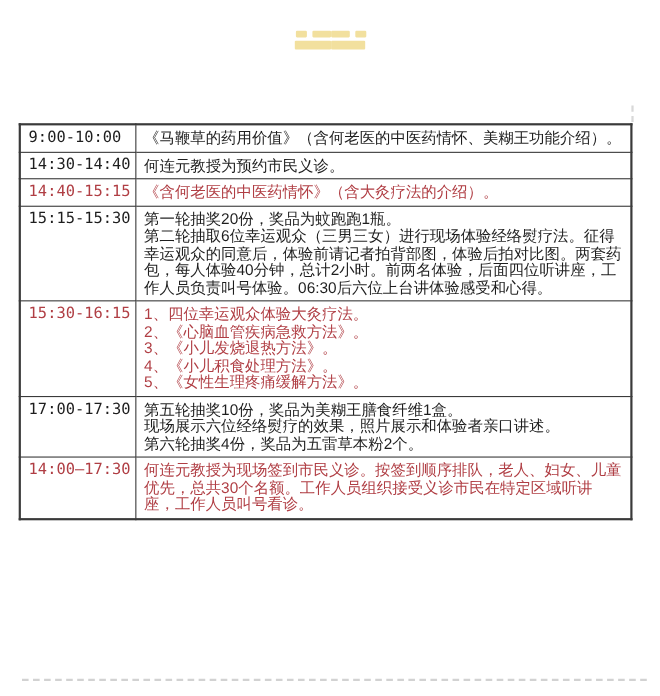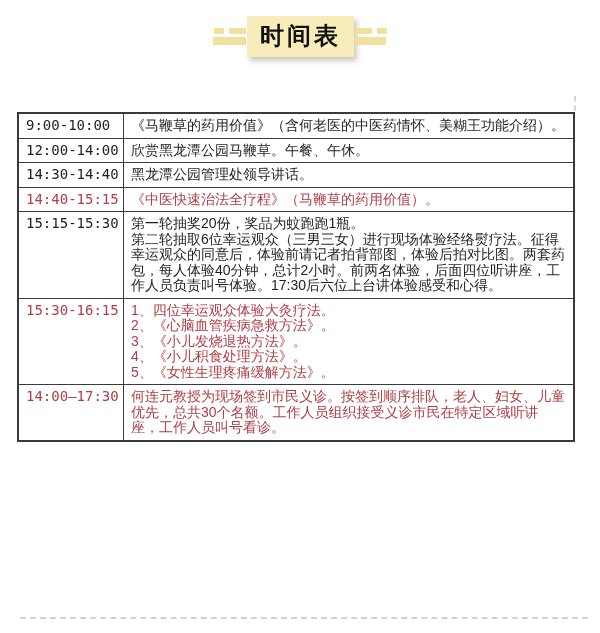--- a/index.html
+++ b/index.html
@@ -70,21 +70,20 @@
 <div class="header">
   <div class="dash-group left-group">
     <div class="dash-row">
       <span class="dash h6" style="width:10px"></span>
       <span class="dash h6" style="width:17px"></span>
     </div>
     <div class="dash-row">
       <span class="dash h8" style="width:33px"></span>
     </div>
   </div>
-  <div class="title-badge">时间表</div>
   <div class="dash-group right-group">
     <div class="dash-row">
       <span class="dash h6" style="width:17px"></span>
       <span class="dash h6" style="width:10px"></span>
     </div>
     <div class="dash-row">
       <span class="dash h8" style="width:31px"></span>
     </div>
   </div>
 </div>
@@ -92,63 +91,65 @@
 <table class="schedule">
   <tbody id="schedule-body">
   <tr class="row-black">
     <td class="time-cell">9:00-10:00</td>
     <td class="activity-cell">
           <div class="activity-line">《马鞭草的药用价值》（含何老医的中医药情怀、美糊王功能介绍）。</div>
         </td>
   </tr>
 
 
-  <tr class="row-black">
-    <td class="time-cell">12:00-14:00</td>
-    <td class="activity-cell">
-          <div class="activity-line">欣赏黑龙潭公园马鞭草。午餐、午休。</div>
-        </td>
-  </tr>
 
 
   <tr class="row-black">
     <td class="time-cell">14:30-14:40</td>
     <td class="activity-cell">
-          <div class="activity-line">黑龙潭公园管理处领导讲话。</div>
+          <div class="activity-line">何连元教授为预约市民义诊。</div>
         </td>
   </tr>
 
   <tr class="row-red">
     <td class="time-cell">14:40-15:15</td>
     <td class="activity-cell">
-          <div class="activity-line">《中医快速治法全疗程》（马鞭草的药用价值）。</div>
+          <div class="activity-line">《含何老医的中医药情怀》（含大灸疗法的介绍）。</div>
         </td>
   </tr>
 
   <tr class="row-black">
     <td class="time-cell">15:15-15:30</td>
     <td class="activity-cell">
           <div class="activity-line">第一轮抽奖20份，奖品为蚊跑跑1瓶。</div>
-          <div class="activity-line">第二轮抽取6位幸运观众（三男三女）进行现场体验经络熨疗法。征得幸运观众的同意后，体验前请记者拍背部图，体验后拍对比图。两套药包，每人体验40分钟，总计2小时。前两名体验，后面四位听讲座，工作人员负责叫号体验。17:30后六位上台讲体验感受和心得。</div>
+          <div class="activity-line">第二轮抽取6位幸运观众（三男三女）进行现场体验经络熨疗法。征得幸运观众的同意后，体验前请记者拍背部图，体验后拍对比图。两套药包，每人体验40分钟，总计2小时。前两名体验，后面四位听讲座，工作人员负责叫号体验。06:30后六位上台讲体验感受和心得。</div>
         </td>
   </tr>
 
   <tr class="row-red">
     <td class="time-cell">15:30-16:15</td>
     <td class="activity-cell">
           <div class="activity-line">1、四位幸运观众体验大灸疗法。</div>
           <div class="activity-line">2、《心脑血管疾病急救方法》。</div>
           <div class="activity-line">3、《小儿发烧退热方法》。</div>
           <div class="activity-line">4、《小儿积食处理方法》。</div>
           <div class="activity-line">5、《女性生理疼痛缓解方法》。</div>
         </td>
   </tr>
 
 
 
+  <tr class="row-black">
+    <td class="time-cell">17:00-17:30</td>
+    <td class="activity-cell">
+          <div class="activity-line">第五轮抽奖10份，奖品为美糊王膳食纤维1盒。</div>
+          <div class="activity-line">现场展示六位经络熨疗的效果，照片展示和体验者亲口讲述。</div>
+          <div class="activity-line">第六轮抽奖4份，奖品为五雷草本粉2个。</div>
+        </td>
+  </tr>
 
   <tr class="row-red">
     <td class="time-cell">14:00—17:30</td>
     <td class="activity-cell">
           <div class="activity-line">何连元教授为现场签到市民义诊。按签到顺序排队，老人、妇女、儿童优先，总共30个名额。工作人员组织接受义诊市民在特定区域听讲座，工作人员叫号看诊。</div>
         </td>
   </tr>
 </tbody>
 </table>
 

